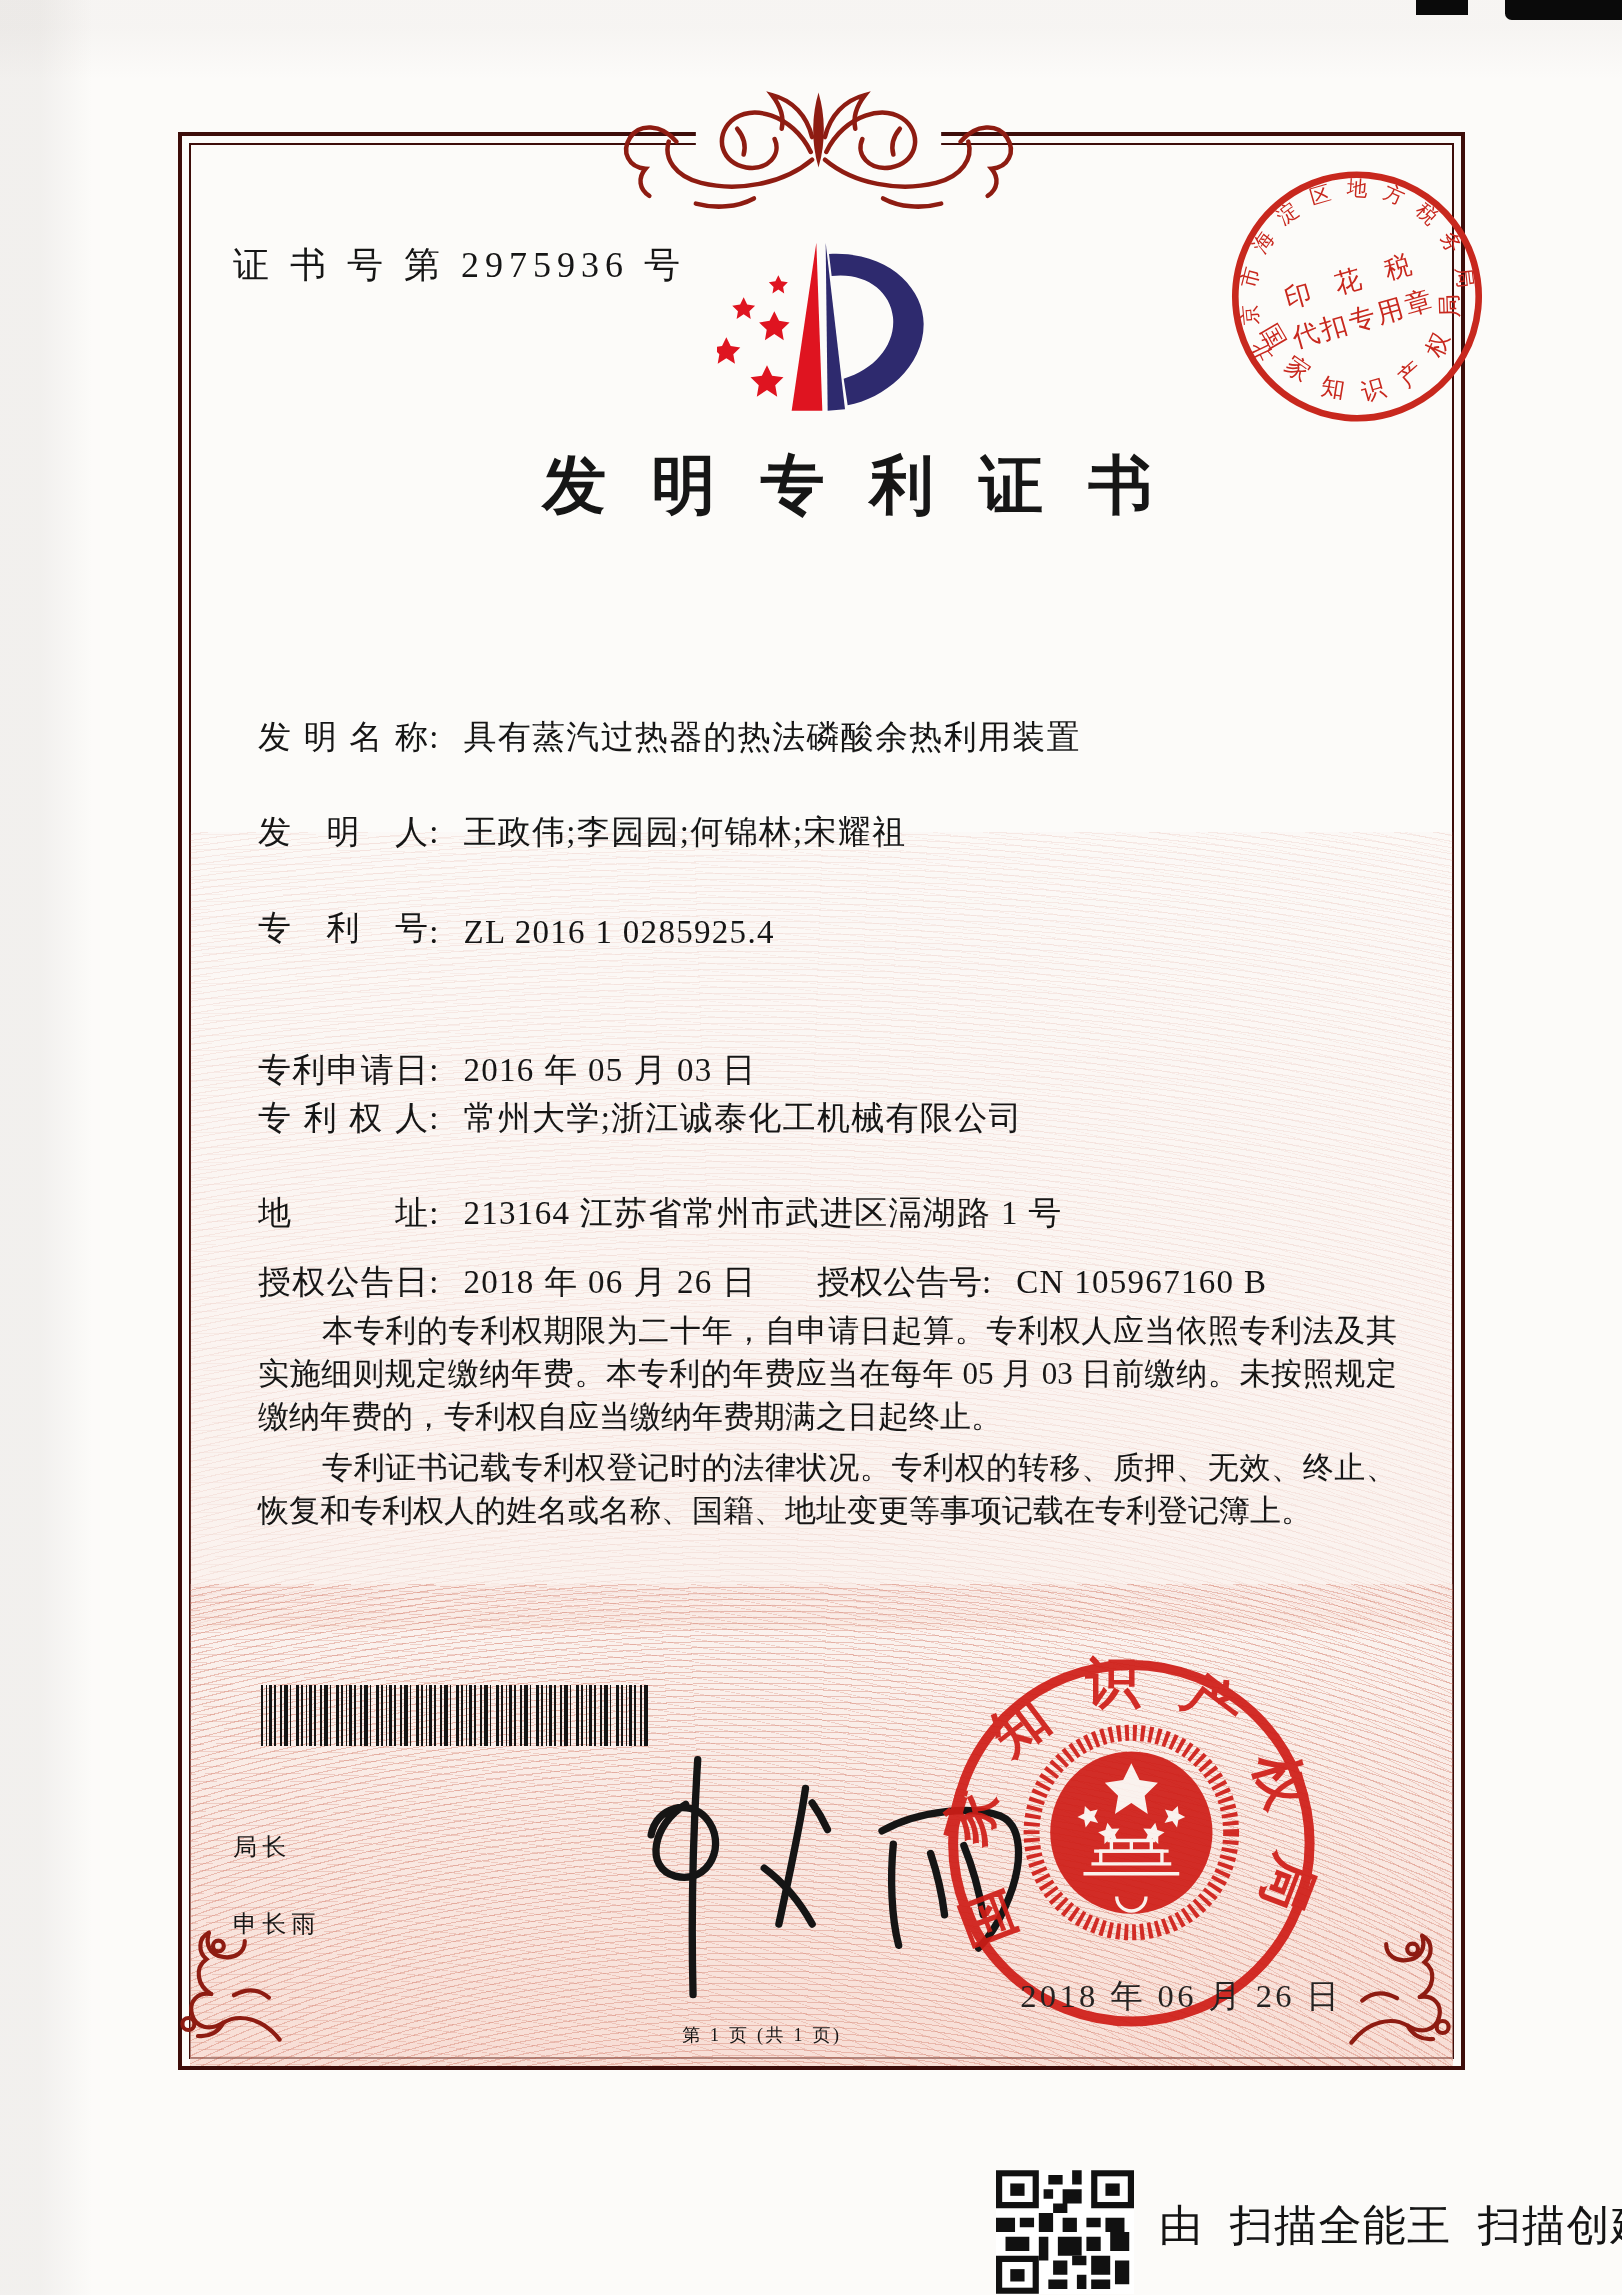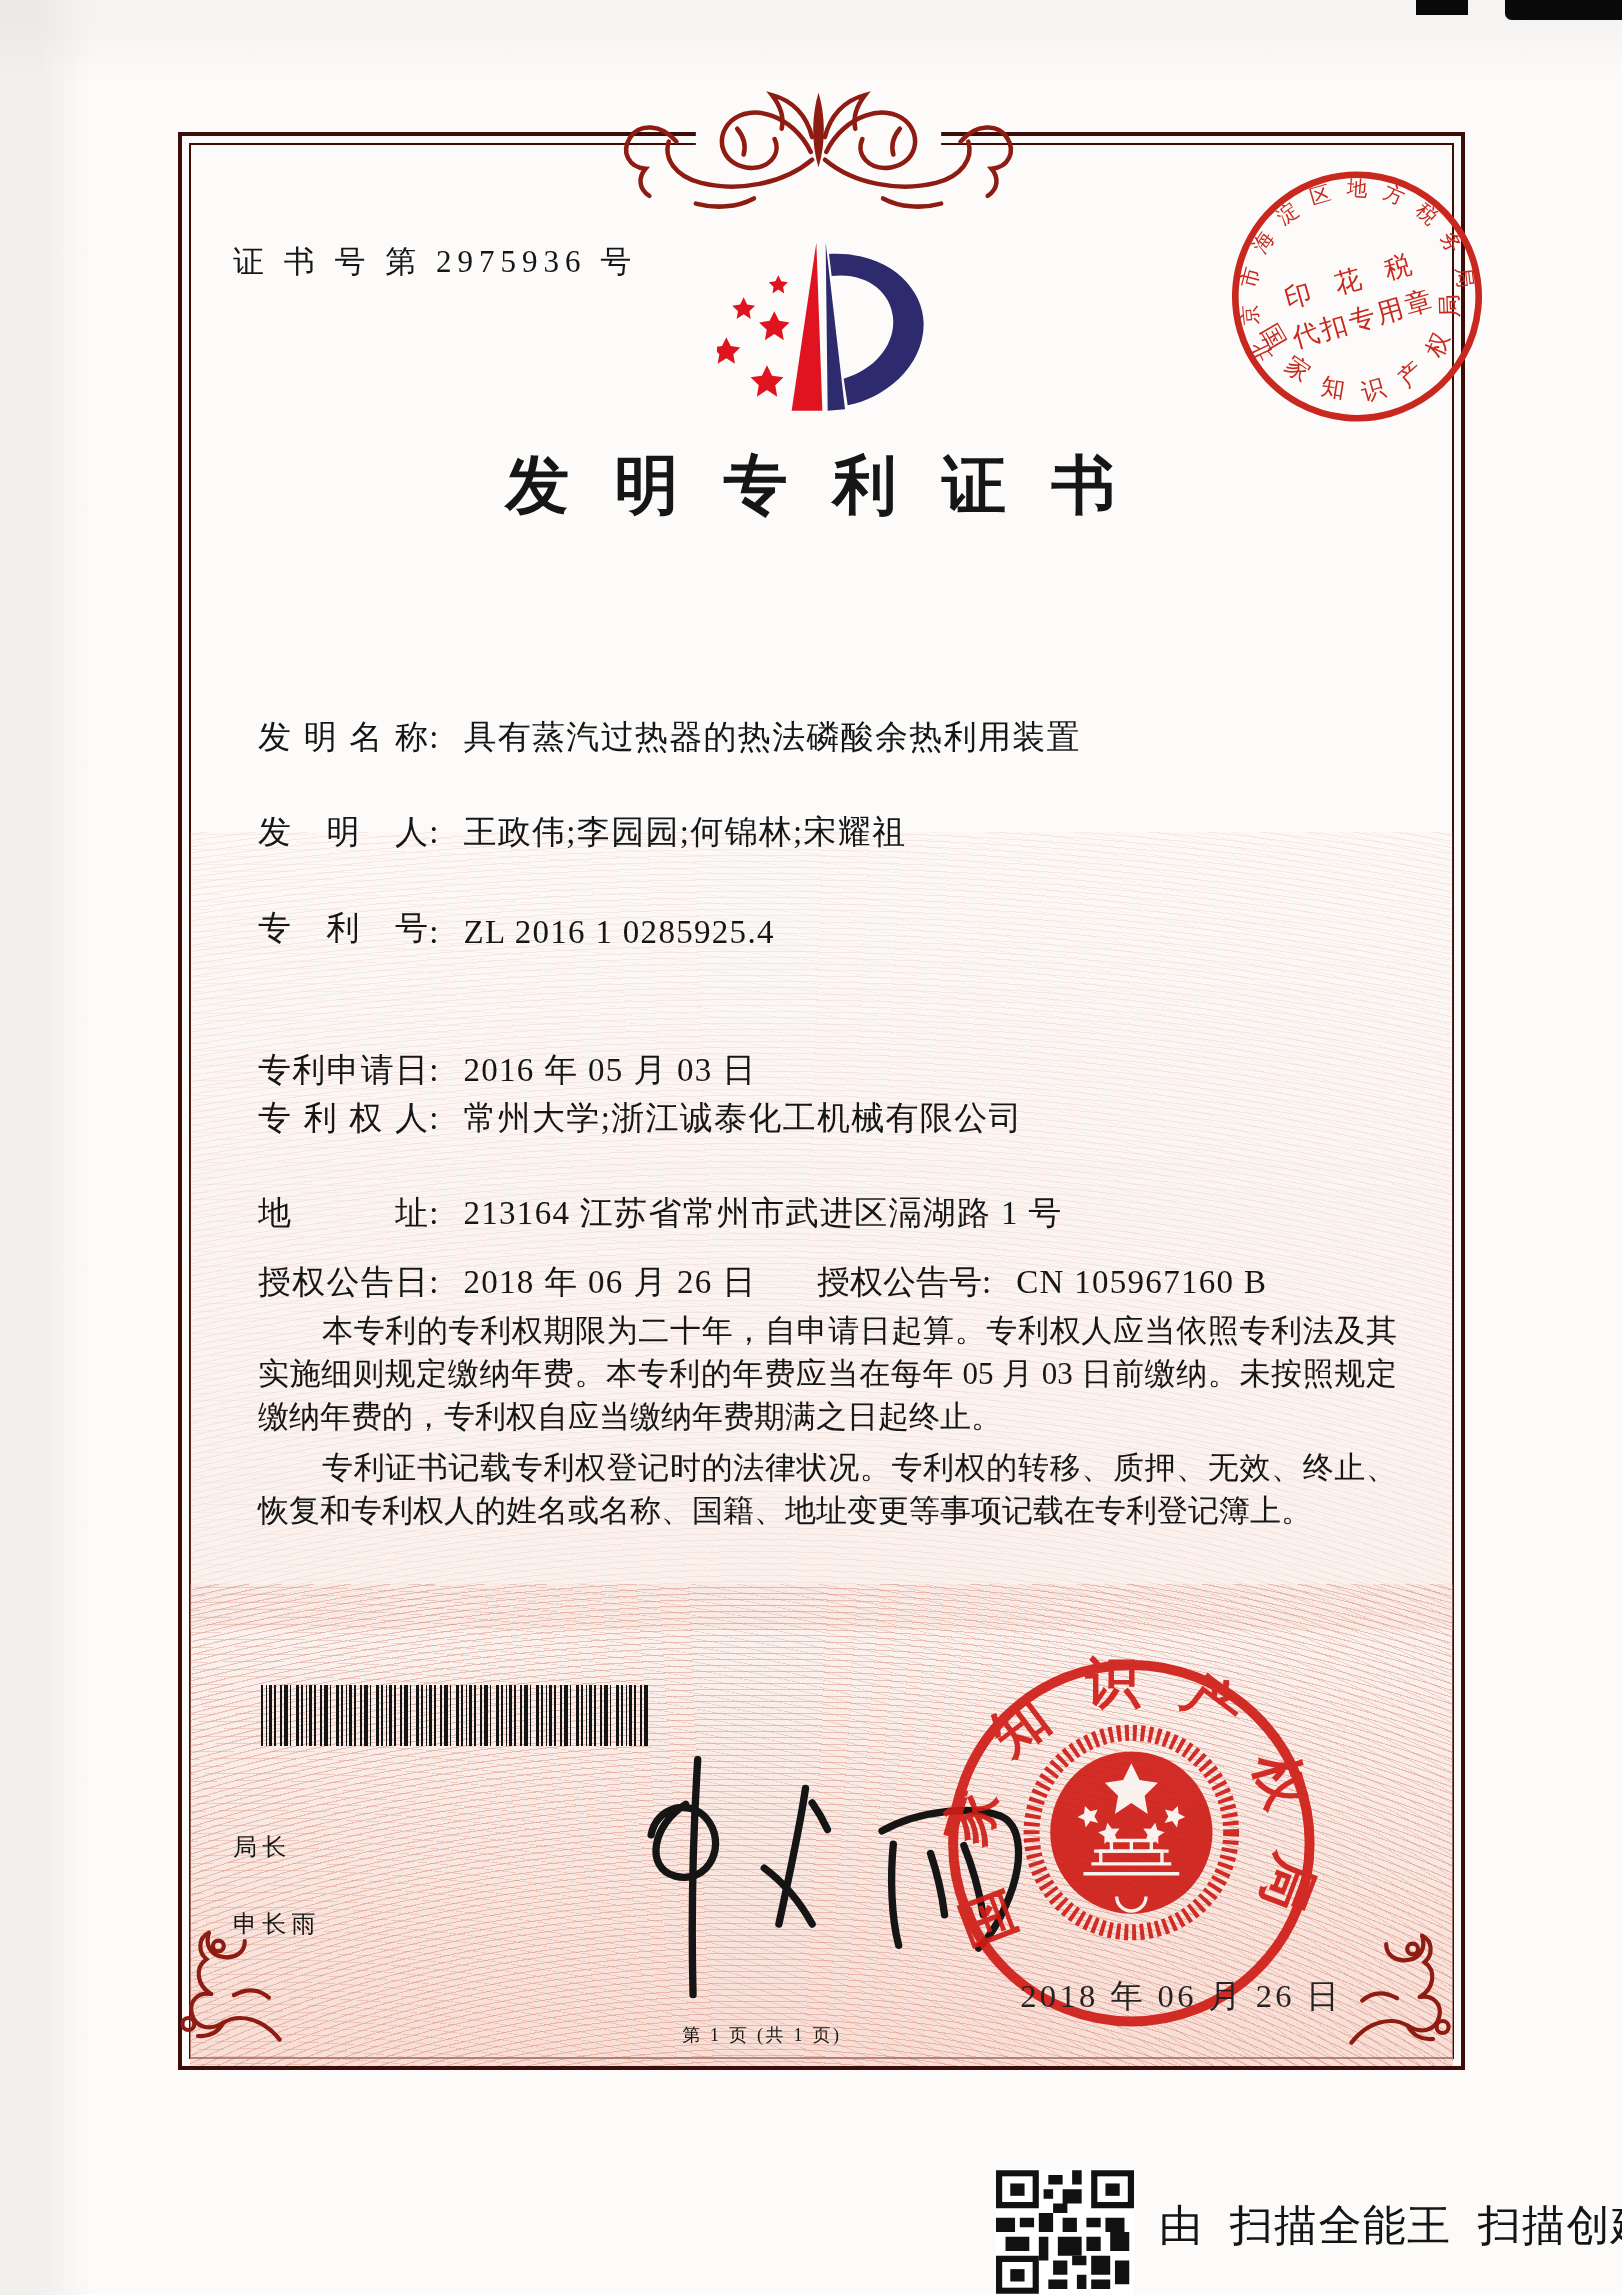--- a/index.html
+++ b/index.html
@@ -25,24 +25,24 @@
   
   .guilloche{position:absolute; pointer-events:none;}
   .g1{left:190px; top:832px; width:1263px; height:798px; opacity:.28;}
   .g2{left:190px; top:1584px; width:1263px; height:482px; opacity:.85;}
   .gfill{width:100%; height:100%;
     background:
       repeating-radial-gradient(ellipse 1663px 998px at 45% 185%, rgba(208,112,92,0.45) 0 1.7px, rgba(255,255,255,0) 1.7px 10px),
       repeating-radial-gradient(ellipse 1464px 865px at 5% 200%, rgba(208,112,92,0.30) 0 1.3px, rgba(255,255,255,0) 1.3px 12.6px),
       linear-gradient(180deg, rgba(247,219,210,0.25), rgba(245,205,193,0.75));}
 
-  .cert-no{position:absolute; left:233px; top:241px; font-size:31px; letter-spacing:6px; white-space:pre;}
+  .cert-no{position:absolute; left:233px; top:241px; font-size:36px; letter-spacing:6px; white-space:pre;}
 
   .title{position:absolute; left:178px; top:442px; width:1279px; text-align:center;
-    font-size:64px; font-weight:bold; letter-spacing:14.6px; white-space:pre;}
+    font-size:64px; font-weight:bold; letter-spacing:14.6px; white-space:pre;padding-left:37px;}
 
   .frow{position:absolute; left:258px; font-size:33px; white-space:nowrap;}
   .flabel{display:inline-block; width:170px; text-align:justify; text-align-last:justify; vertical-align:bottom;}
   .fcolon{display:inline-block; margin-left:1.3px;}
   .fvalue{margin-left:25px; letter-spacing:1.3px;}
   .r1{top:715px;} .r2{top:810px;} .r3{top:906px;} .r4{top:1048px;}
   .r5{top:1096px;} .r6{top:1191px;} .r7{top:1260px;}
   .grant2{position:absolute; left:559px; white-space:nowrap;}
 
   .body-text{position:absolute; left:258px; top:1309px; width:1139px;

